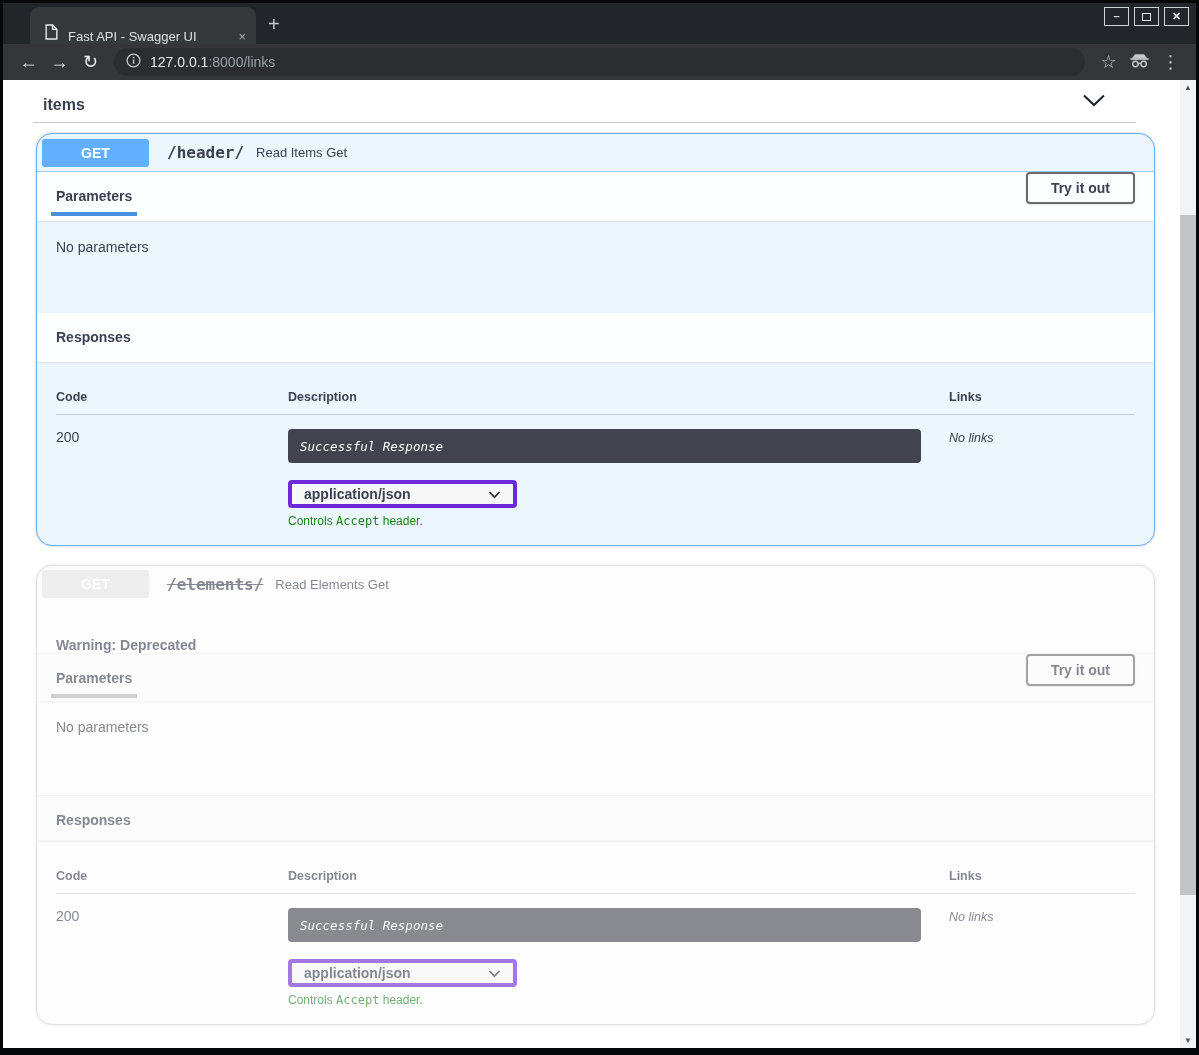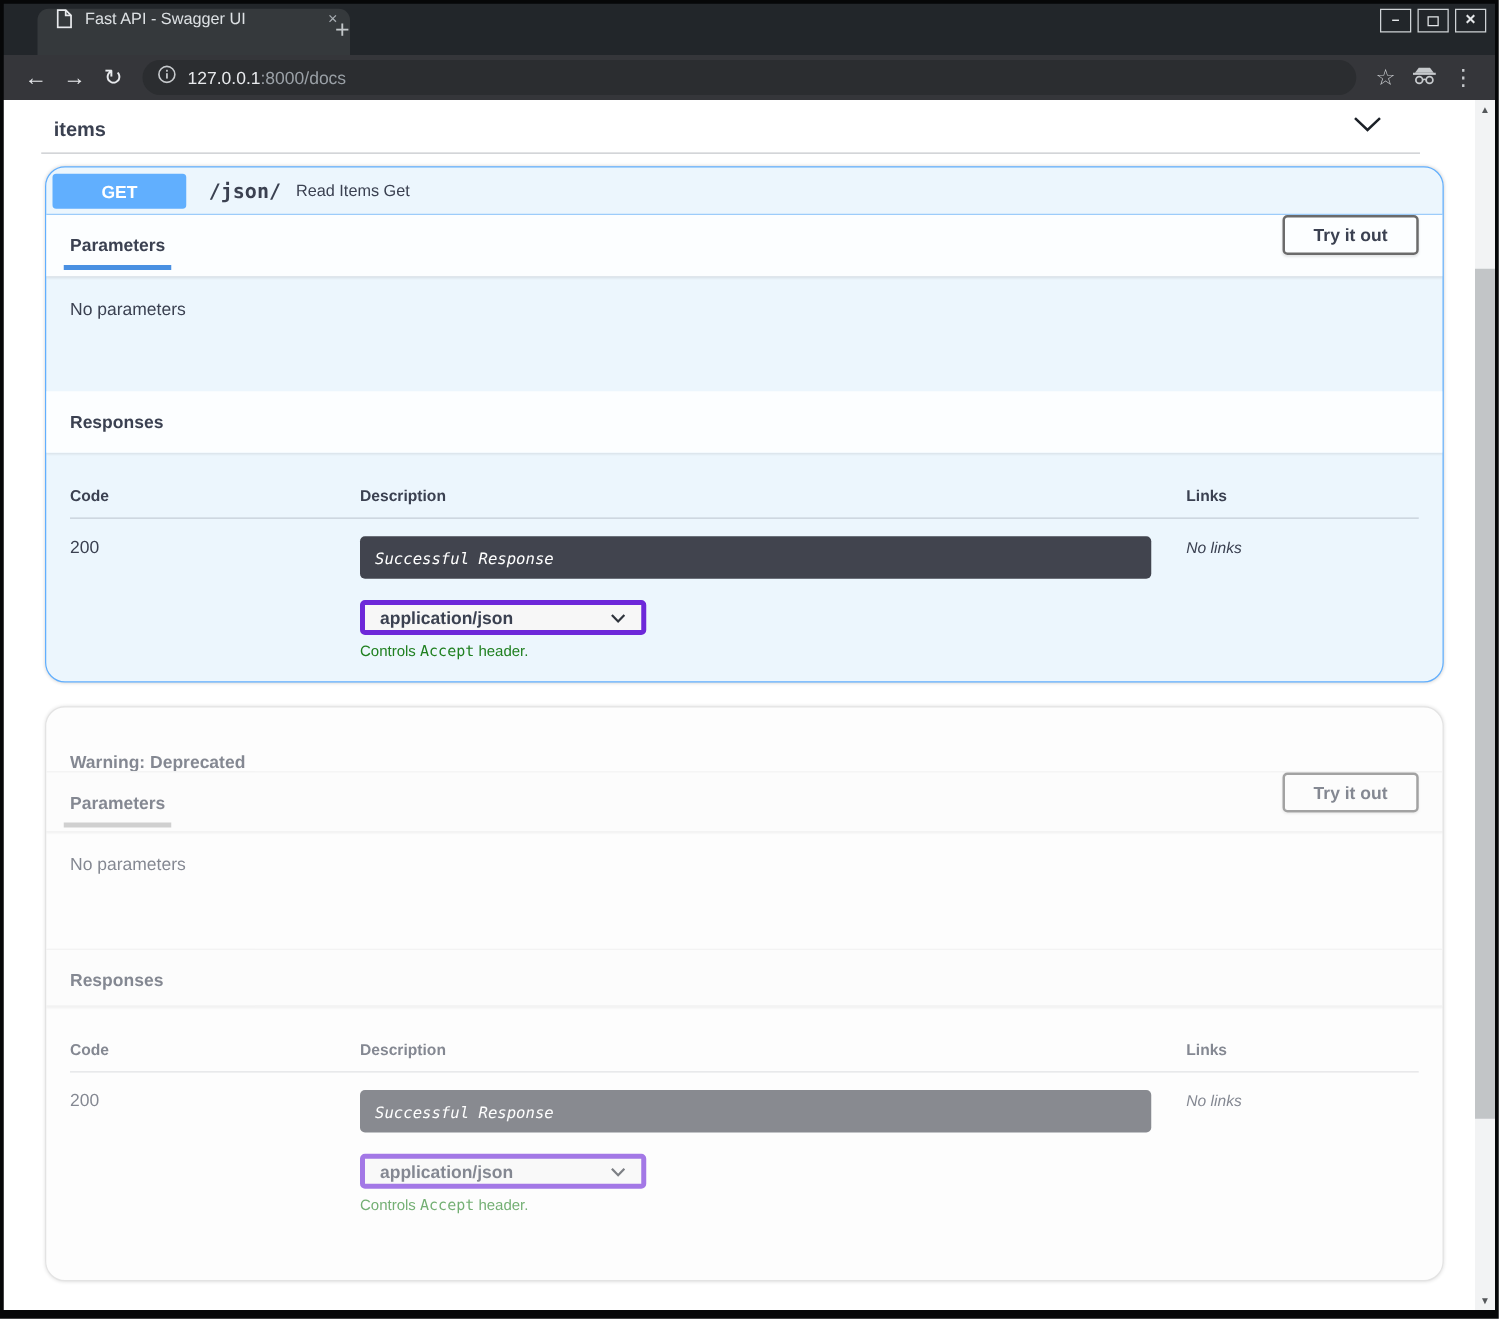--- a/index.html
+++ b/index.html
@@ -10,23 +10,23 @@
     position:relative;
     overflow:hidden;
   }
 
   
   .tabstrip {
     position:absolute; left:3px; top:3px; width:1193px; height:41px;
     background:#22262a;
   }
   .tab {
-    position:absolute; left:27px; top:4px; width:250px; height:37px;
+    position:absolute; left:27px; top:4px; width:226px; height:37px;
     background:#35393c; border-radius:9px 9px 0 0;
-    display:flex; align-items:flex-start; gap:10px; padding:0 10px 0 15px;
+    display:flex; align-items:flex-end; gap:10px; padding:0 10px 0 15px;
   }
   .tab-title { color:#dde1e4; font-size:13px; flex:1; white-space:nowrap; overflow:hidden; }
   .tab-close { color:#a9aeb3; font-size:13px; cursor:default; }
   .newtab { position:absolute; left:265px; top:11px; color:#c3c7ca; font-size:20px; line-height:1; }
   .win-controls { position:absolute; right:7px; top:4px; display:flex; gap:5px; }
   .win-btn {
     width:25px; height:19px; border:1px solid #cfd3d6; color:#e4e7e9;
     display:flex; align-items:center; justify-content:center;
     font-size:11px; line-height:1; font-weight:bold;
   }
@@ -173,21 +173,21 @@
   <span class="nav-icon">→</span>
   <span class="nav-icon">↻</span>
   <div class="omnibox">
     <span>
       <svg width="15" height="15" viewBox="0 0 16 16">
           <circle cx="8" cy="8" r="6.8" fill="none" stroke="#c6c9cc" stroke-width="1.4"></circle>
           <rect x="7.3" y="7" width="1.5" height="4.6" fill="#c6c9cc"></rect>
           <rect x="7.3" y="4.1" width="1.5" height="1.6" fill="#c6c9cc"></rect>
         </svg>
     </span>
-    <span class="url"><span class="url-host">127.0.0.1</span><span class="url-rest">:8000/docs</span></span>
+    <span class="url"><span class="url-host">127.0.0.1</span><span class="url-rest">:8000/links</span></span>
   </div>
   <span class="tool-icon">☆</span>
   <span class="tool-icon">
     <svg width="21" height="15" viewBox="0 0 21 15">
         <path d="M3 5.2 L6 1.2 L15 1.2 L18 5.2 Z" fill="#c6c9cc"></path>
         <rect x="1.4" y="5.2" width="18.2" height="1.7" fill="#c6c9cc"></rect>
         <circle cx="6.4" cy="11" r="2.7" fill="none" stroke="#c6c9cc" stroke-width="1.4"></circle>
         <circle cx="14.6" cy="11" r="2.7" fill="none" stroke="#c6c9cc" stroke-width="1.4"></circle>
         <path d="M9.1 11 q1.4 -1.3 2.8 0" fill="none" stroke="#c6c9cc" stroke-width="1.2"></path>
       </svg>
@@ -203,21 +203,21 @@
       <span class="sec-chevron">
         <svg width="24" height="15" viewBox="0 0 24 15">
             <path d="M2 2.5 L12 12 L22 2.5" stroke="#1c2128" stroke-width="2" fill="none"></path>
           </svg>
       </span>
     </div>
 
     <div class="opblock get">
       <div class="op-summary">
         <span class="method-badge">GET</span>
-        <span class="op-path">/json/</span>
+        <span class="op-path">/header/</span>
         <span class="op-desc">Read Items Get</span>
       </div>
       <div class="sec-header">
         <span class="sec-header-title"><span>Parameters</span><span class="underline"></span></span>
         <button class="btn-try">Try it out</button>
       </div>
       <div class="no-params-wrap">
         <span>No parameters</span>
       </div>
       <div class="sec-header resp-header">
@@ -241,20 +241,25 @@
             </span>
             <span class="accept-note" style="display:block"><span>Controls </span><span class="mono">Accept</span><span> header.</span></span>
           </span>
           <span class="col-links links-cell">No links</span>
         </div>
       </div>
     </div>
 
     <div class="opblock deprecated">
       <div class="dep-fade">
+        <div class="op-summary">
+          <span class="method-badge">GET</span>
+          <span class="op-path">/elements/</span>
+          <span class="op-desc">Read Elements Get</span>
+        </div>
         <div class="dep-warning-wrap">
           <span class="dep-warning">Warning: Deprecated</span>
         </div>
         <div class="sec-header">
           <span class="sec-header-title"><span>Parameters</span><span class="underline"></span></span>
           <button class="btn-try">Try it out</button>
         </div>
         <div class="no-params-wrap">
           <span>No parameters</span>
         </div>

